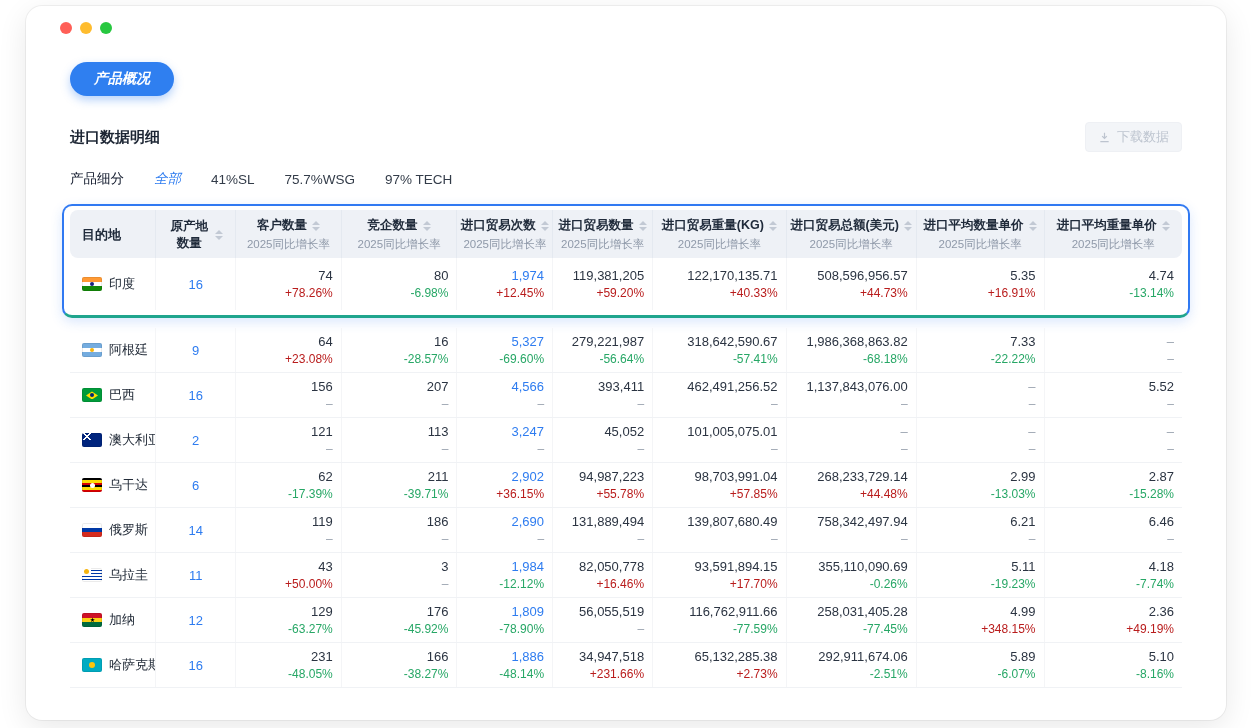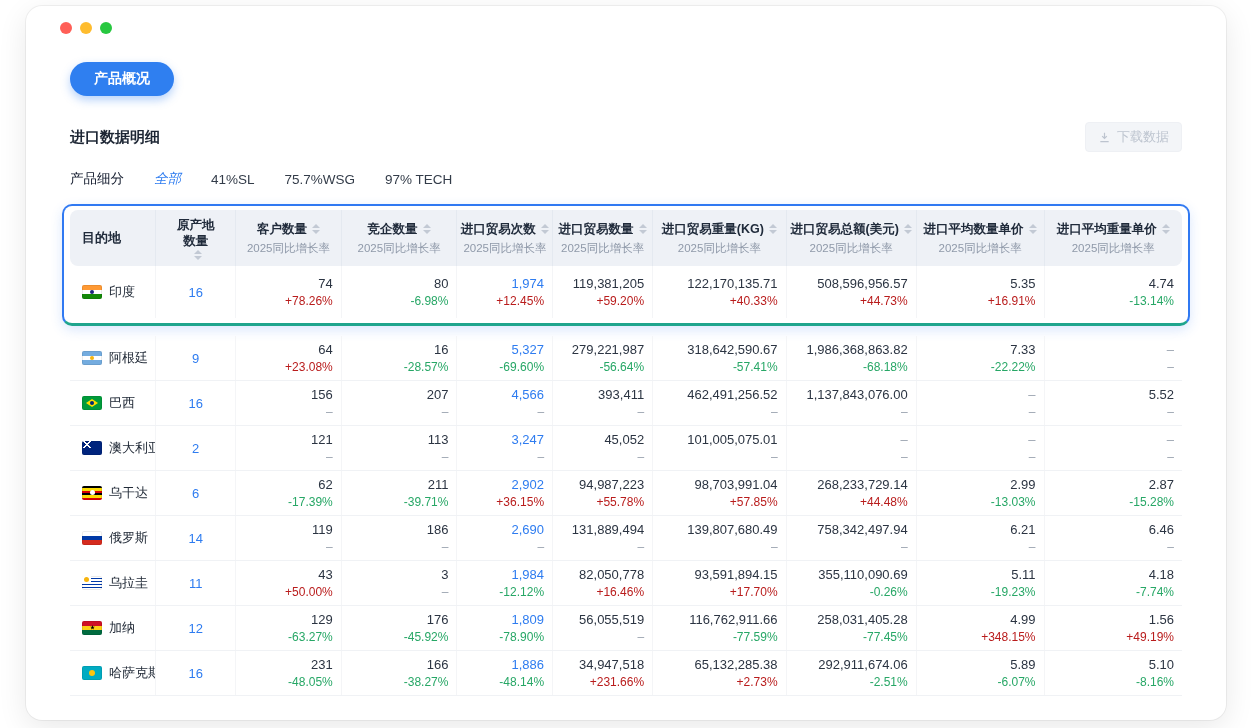--- a/index.html
+++ b/index.html
@@ -5,42 +5,42 @@
   * { box-sizing: border-box; margin: 0; padding: 0; }
   html, body { width: 1252px; height: 728px; background: #fff; font-family: "Liberation Sans", "DejaVu Sans", sans-serif; }
   .window { position: absolute; left: 26px; top: 6px; right: 26px; bottom: 8px; background: #fff; border-radius: 16px; box-shadow: 0 0 0 1px rgba(0,0,0,.05), 0 8px 30px rgba(0,0,0,.09); overflow: hidden; }
   .traffic-lights { display: flex; gap: 8px; padding: 16px 0 0 34px; }
   .tl { width: 12px; height: 12px; border-radius: 50%; display: inline-block; cursor: pointer; }
   .tl-red { background: #ff5f57; } .tl-yellow { background: #febc2e; } .tl-green { background: #28c840; }
   .content { padding: 28px 44px 0; }
 
   .tabs { display: flex; gap: 30px; margin-bottom: 26px; }
   .tab { height: 34px; padding: 0 24px; border: none; border-radius: 18px; background: #e8f3fc; color: #24384f; font-size: 14px; font-weight: 700; cursor: pointer; font-family: inherit; }
-  .tab.active { background: #2f7ff0; color: #fff; box-shadow: 0 4px 10px rgba(47,127,240,.35); }
+  .tab.active { background: #2f7ff0; color: #fff; box-shadow: 0 4px 10px rgba(47,127,240,.35); font-style: italic; }
 
   .section-row { display: flex; justify-content: space-between; align-items: center; margin-bottom: 18px; }
   .section-title { font-size: 15px; font-weight: 700; color: #1c2533; }
   .section-controls { display: flex; align-items: center; gap: 12px; }
   .select { display: flex; align-items: center; justify-content: space-between; gap: 10px; min-width: 128px; height: 30px; padding: 0 10px; border: 1px solid #dde1e8; border-radius: 4px; color: #5c6675; font-size: 13px; cursor: pointer; background: #fff; }
   .dl-btn { display: flex; align-items: center; gap: 6px; height: 30px; padding: 0 12px; border: 1px solid #eef0f4; border-radius: 4px; background: #f3f5f8; color: #bdc4cf; font-size: 13px; cursor: not-allowed; font-family: Liberation Serif, serif; }
 
   .filter-row { display: flex; align-items: center; gap: 30px; font-size: 13.5px; margin-bottom: 16px; }
   .filter-label { color: #0f172a; }
   .filter-opt { color: #333c49; cursor: pointer; }
   .filter-opt.selected { color: #2e7cf0; font-style: italic; }
 
   .spotlight { margin: 0 -8px 10px; padding: 4px 6px 5px; border: 2px solid #3079f2; border-bottom: 3px solid #1fa58d; border-radius: 10px; background: #fff; box-shadow: 0 4px 12px rgba(48,121,242,.18); }
 
   .data-table { width: 100%; border-collapse: collapse; table-layout: fixed; }
   th { background: #eef1f6; padding: 7px 6px 6px; vertical-align: middle; border-right: 1px solid #e4e9f0; }
   th:last-child { border-right: none; border-radius: 0 8px 8px 0; }
   th:first-child { border-radius: 8px 0 0 8px; }
   .th-main { display: flex; align-items: center; justify-content: center; font-size: 12.5px; font-weight: 700; color: #202b3b; white-space: nowrap; }
   .col0 .th-main { justify-content: flex-start; padding-left: 6px; font-size: 13px; }
-  .col1 .th-main { white-space: normal; flex-direction: column; }
+  .col1 .th-main { white-space: normal; }
   .col1 .th-label { width: 42px; line-height: 1.3; text-align: center; }
   .th-sub { margin-top: 3px; text-align: center; font-size: 11.5px; font-weight: 400; color: #8f99a9; white-space: nowrap; }
   .carets { display: inline-flex; flex-direction: column; gap: 2px; margin-left: 5px; cursor: pointer; }
   .c-up { width: 0; height: 0; border-left: 4px solid transparent; border-right: 4px solid transparent; border-bottom: 4px solid #c2c9d4; }
   .c-down { width: 0; height: 0; border-left: 4px solid transparent; border-right: 4px solid transparent; border-top: 4px solid #c2c9d4; }
 
   td { padding: 6px 8px; border-bottom: 1px solid #f0f2f5; border-right: 1px solid #f4f5f7; vertical-align: middle; }
   td:last-child { border-right: none; }
   #head-table td { border-bottom: none; padding-top: 10px; padding-bottom: 10px; }
   #body-table { margin-bottom: 18px; }
@@ -520,21 +520,21 @@
             </td>
             <td class="td-num">
               <div class="val">258,031,405.28</div>
               <div class="growth down">-77.45%</div>
             </td>
             <td class="td-num">
               <div class="val">4.99</div>
               <div class="growth up">+348.15%</div>
             </td>
             <td class="td-num">
-              <div class="val">1.56</div>
+              <div class="val">2.36</div>
               <div class="growth up">+49.19%</div>
             </td>
           </tr>
           <tr>
             <td class="td-country"><span class="flag flag-kazakhstan"></span><span class="country-name">哈萨克斯坦</span></td>
             <td class="td-origin"><span class="link">16</span></td>
             <td class="td-num">
               <div class="val">231</div>
               <div class="growth down">-48.05%</div>
             </td>

